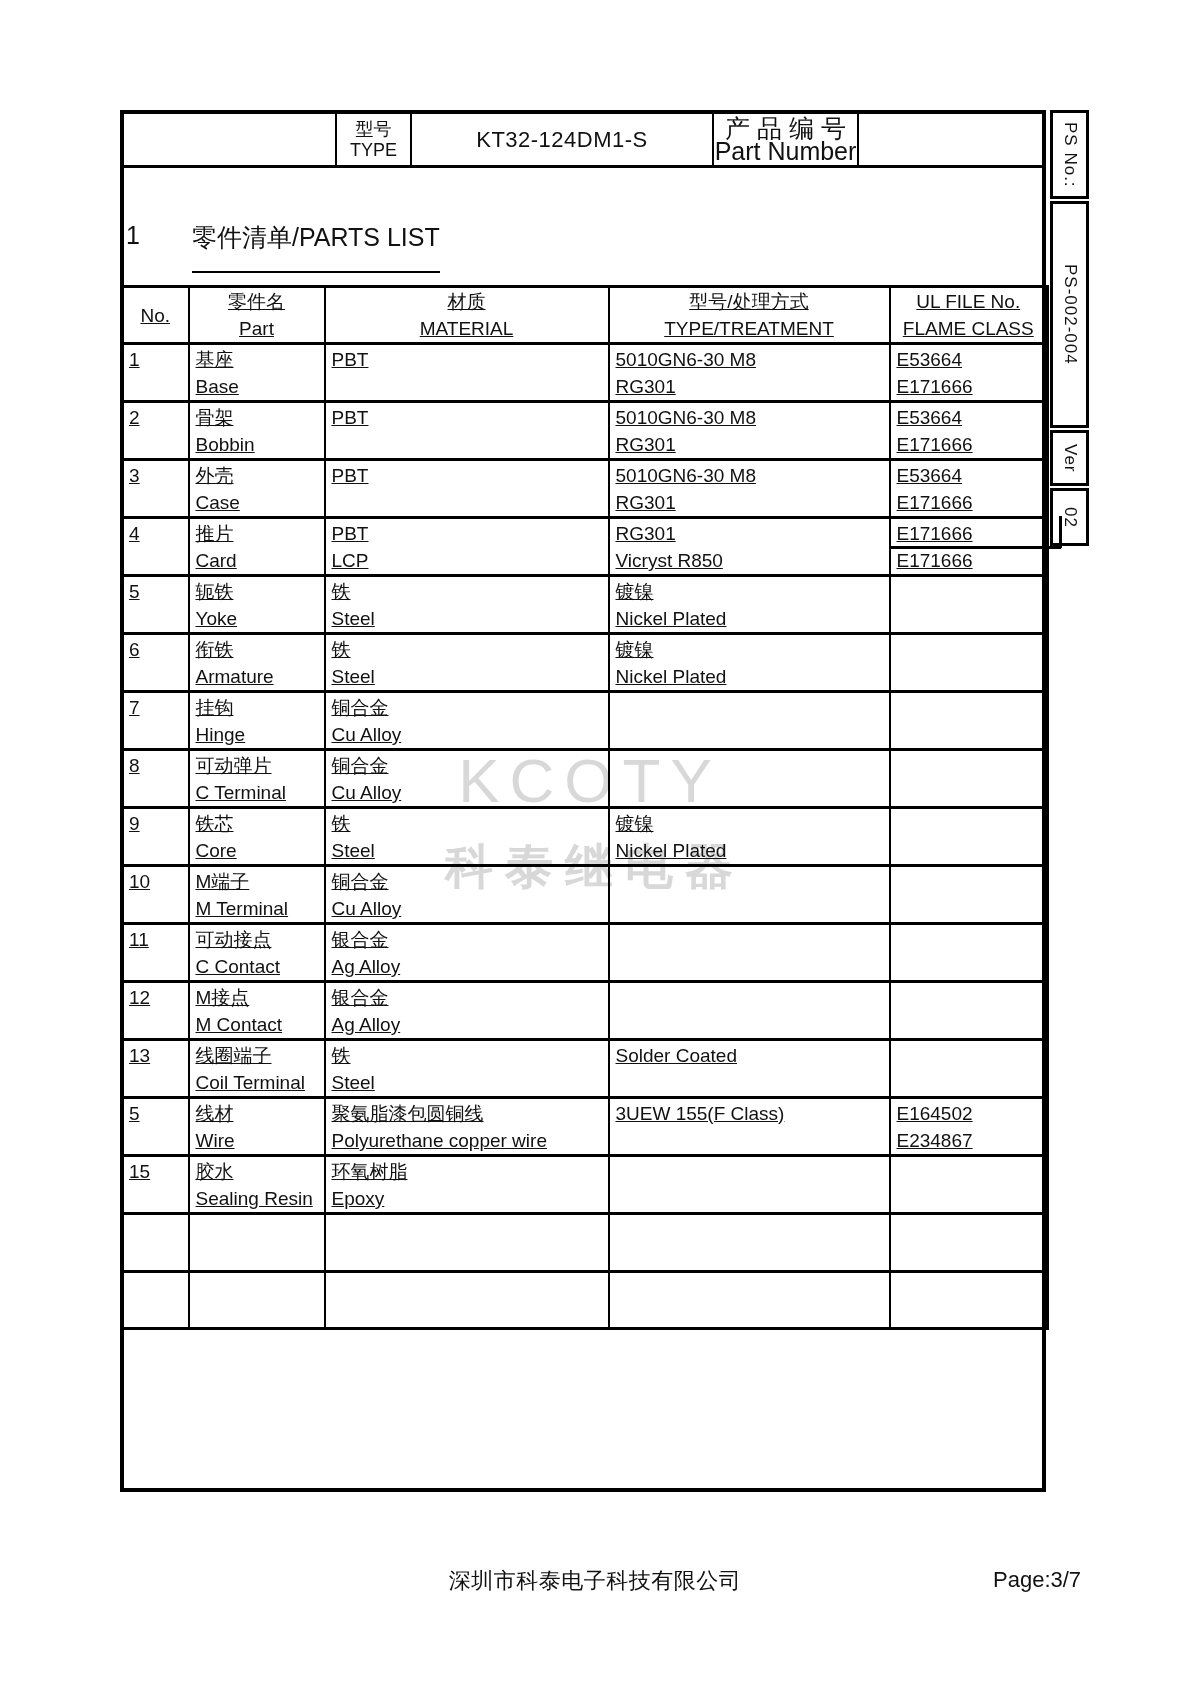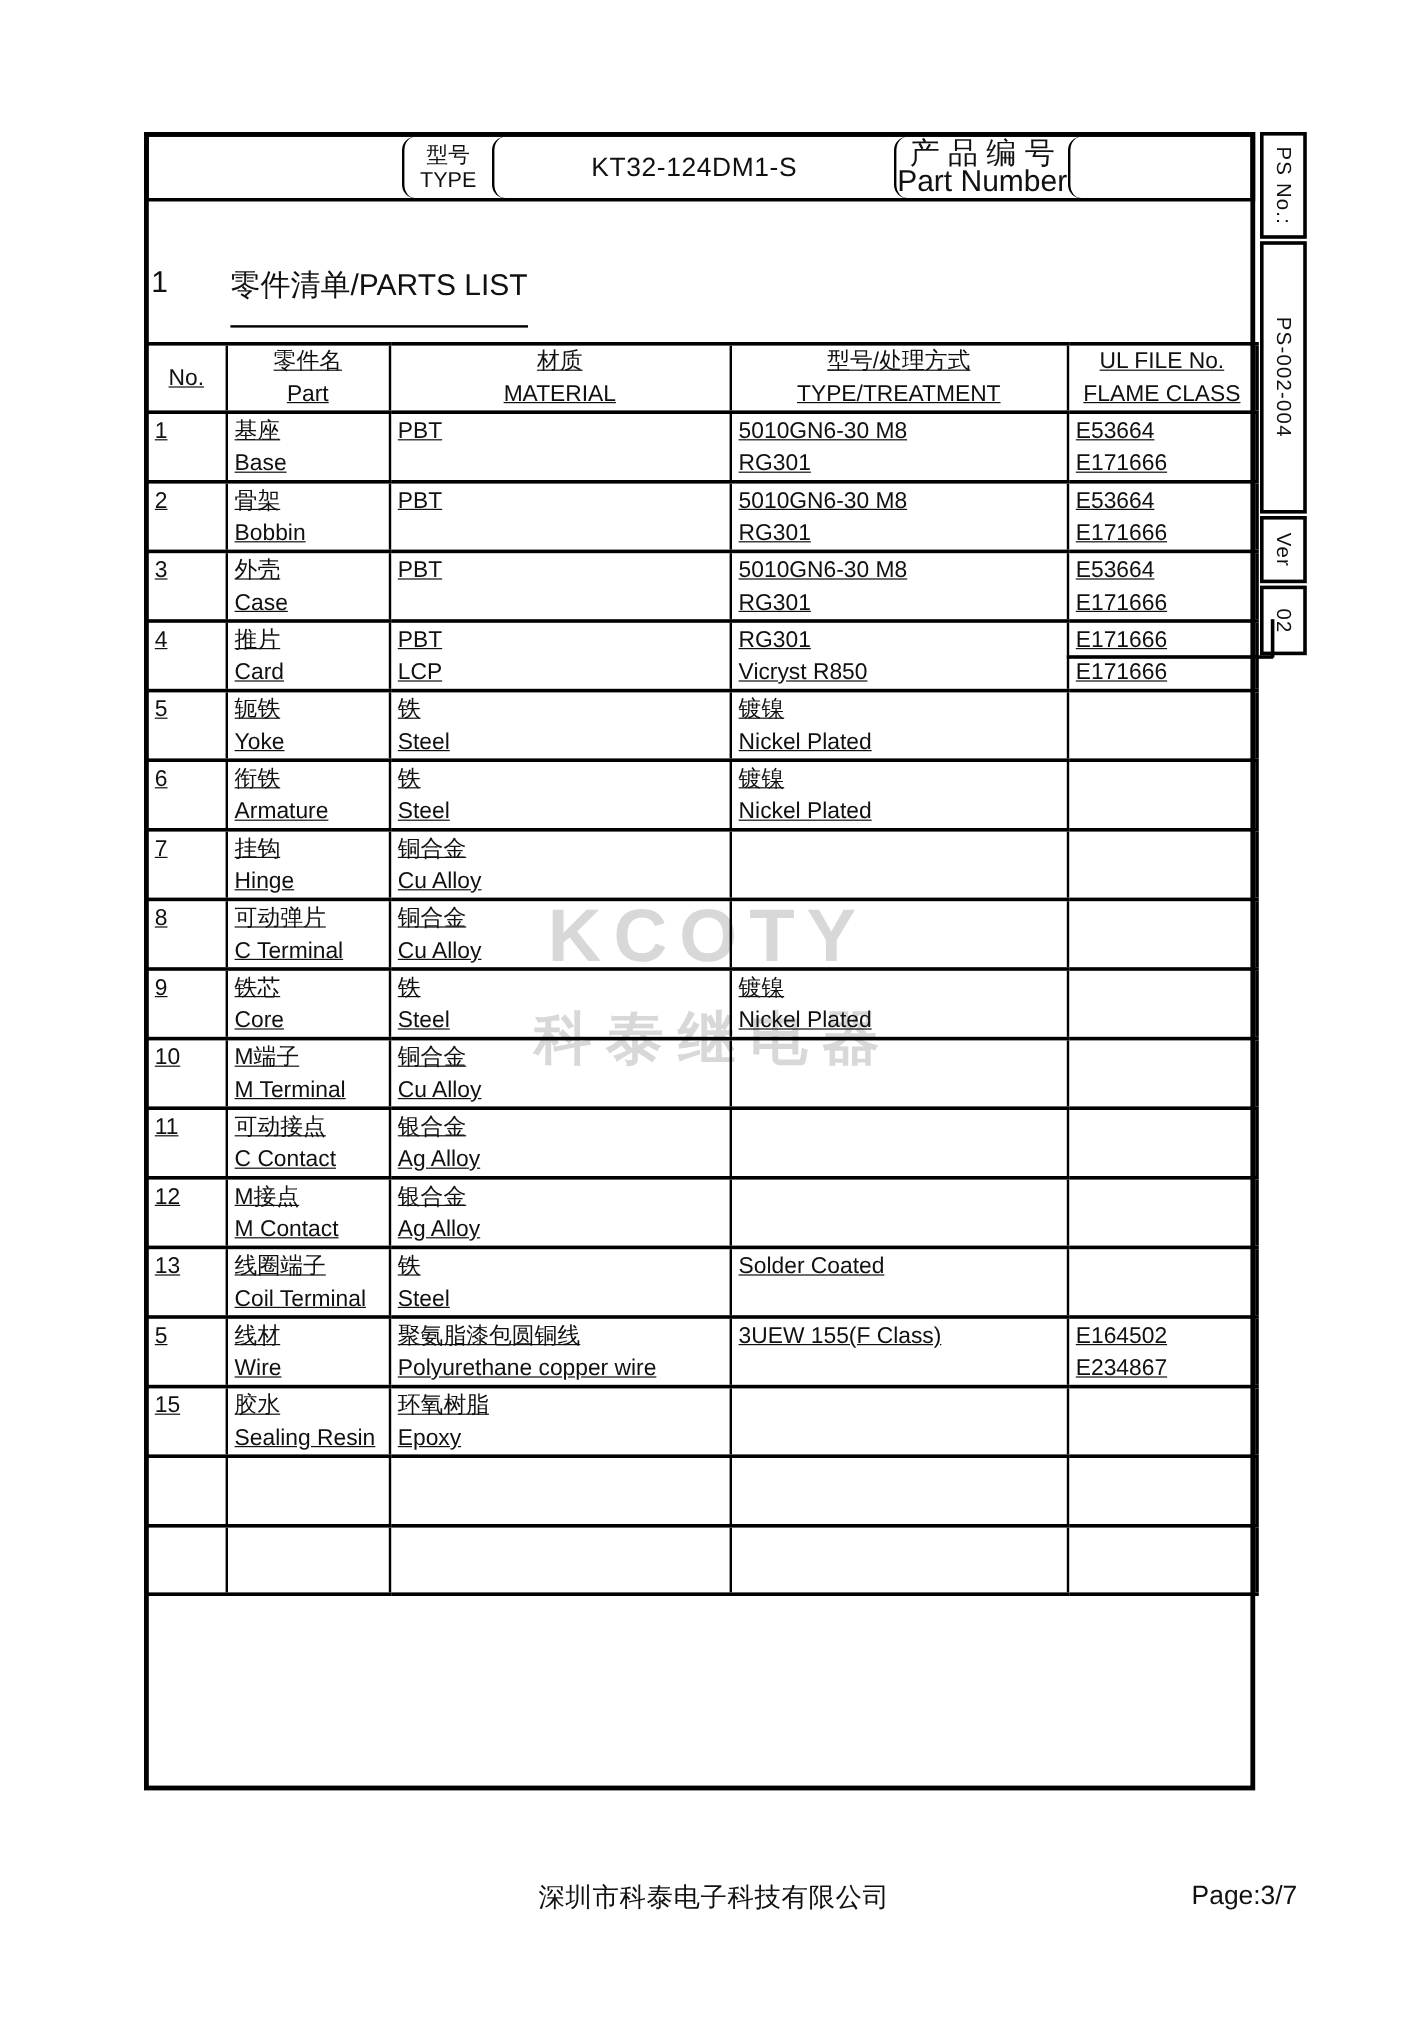--- a/index.html
+++ b/index.html
@@ -18,24 +18,24 @@
     left:120px; top:110px; width:926px; height:1382px;
     border:4px solid #000;
   }
 
   
   .top-header {
     left:120px; top:110px; width:926px; height:58px;
     border:4px solid #000; border-bottom:3px solid #000;
     display:flex; align-items:stretch;
   }
-  .th-cell { height:100%; display:flex; flex-direction:column; justify-content:center; align-items:center;border-radius:11px; }
+  .th-cell { height:100%; display:flex; flex-direction:column; justify-content:center; align-items:center; }
   .th-c1 { width:211px; }
   .th-c2 { width:75px;  border-left:2px solid #000; font-size:18px; line-height:21px; }
-  .th-c3 { width:335px; border-left:2px solid #000; font-size:22px; letter-spacing:0.5px; }
+  .th-c3 { width:302px; border-left:2px solid #000; font-size:22px; letter-spacing:0.5px; }
   .th-c4 { width:145px; border-left:2px solid #000; font-size:25px; line-height:23px; }
   .th-c5 { flex:1;      border-left:2px solid #000; }
 
   
   .sb-box {
     left:1050px; width:39px;
     border:3px solid #000;
     display:flex; align-items:center; justify-content:center;
     background:#fff;
   }
@@ -45,21 +45,21 @@
   .sb-3 { top:430px; height:56px; }
   .sb-4 { top:488px; height:58px; }
 
   
   .section-line { left:126px; top:221px; width:880px; font-size:25px; display:flex; }
   .section-num { width:66px; }
   .section-title { border-bottom:2px solid #000; padding-bottom:17px; }
 
   
   .watermark { left:410px; top:750px; width:360px; text-align:center; color:#d8d8d8; z-index:0; }
-  .wm1 { font-size:62px; font-weight:bold; letter-spacing:10px; line-height:62px; }
+  .wm1 { font-size:62px; font-weight:normal; letter-spacing:10px; line-height:62px; }
   .wm2 { font-size:48px; font-weight:bold; letter-spacing:12px; line-height:48px; margin-top:31px; margin-left:10px; white-space:nowrap; }
 
   
   table.parts {
     position:absolute; left:120px; top:285px; width:926px;
     border-collapse:collapse; table-layout:fixed;
     z-index:1; background:transparent;
   }
   table.parts col.c-no   { width:67px; }
   table.parts col.c-part { width:136px; }

